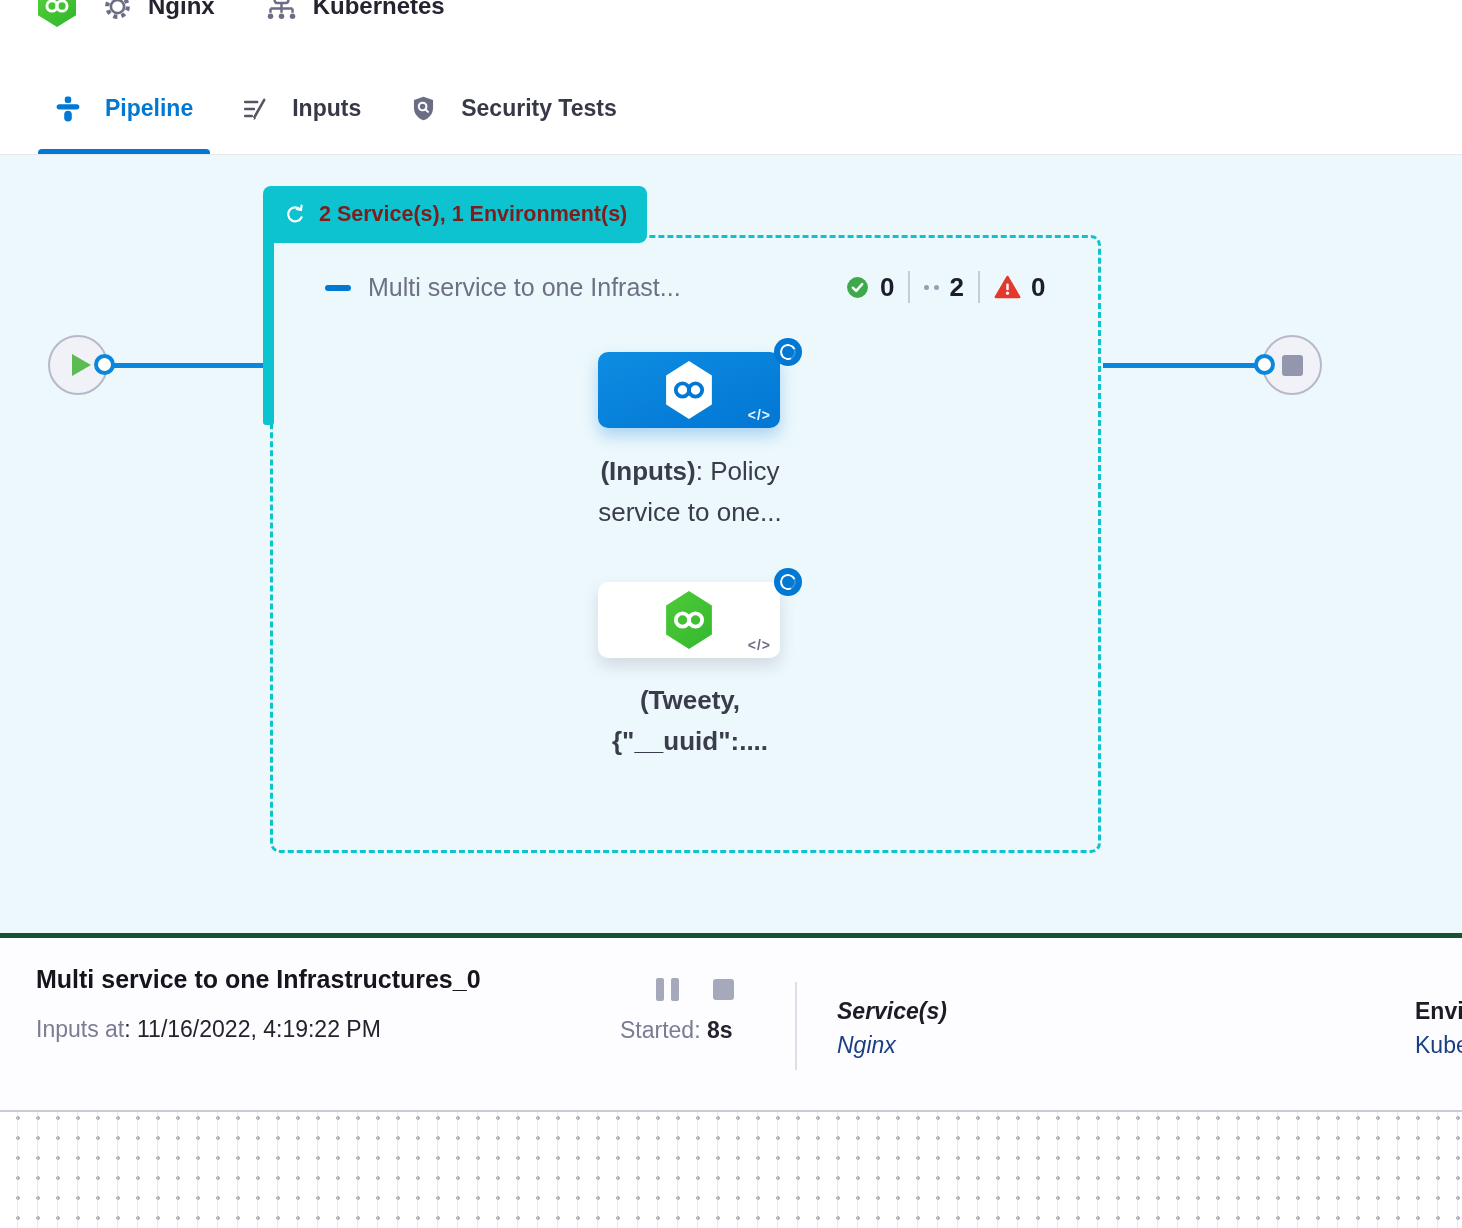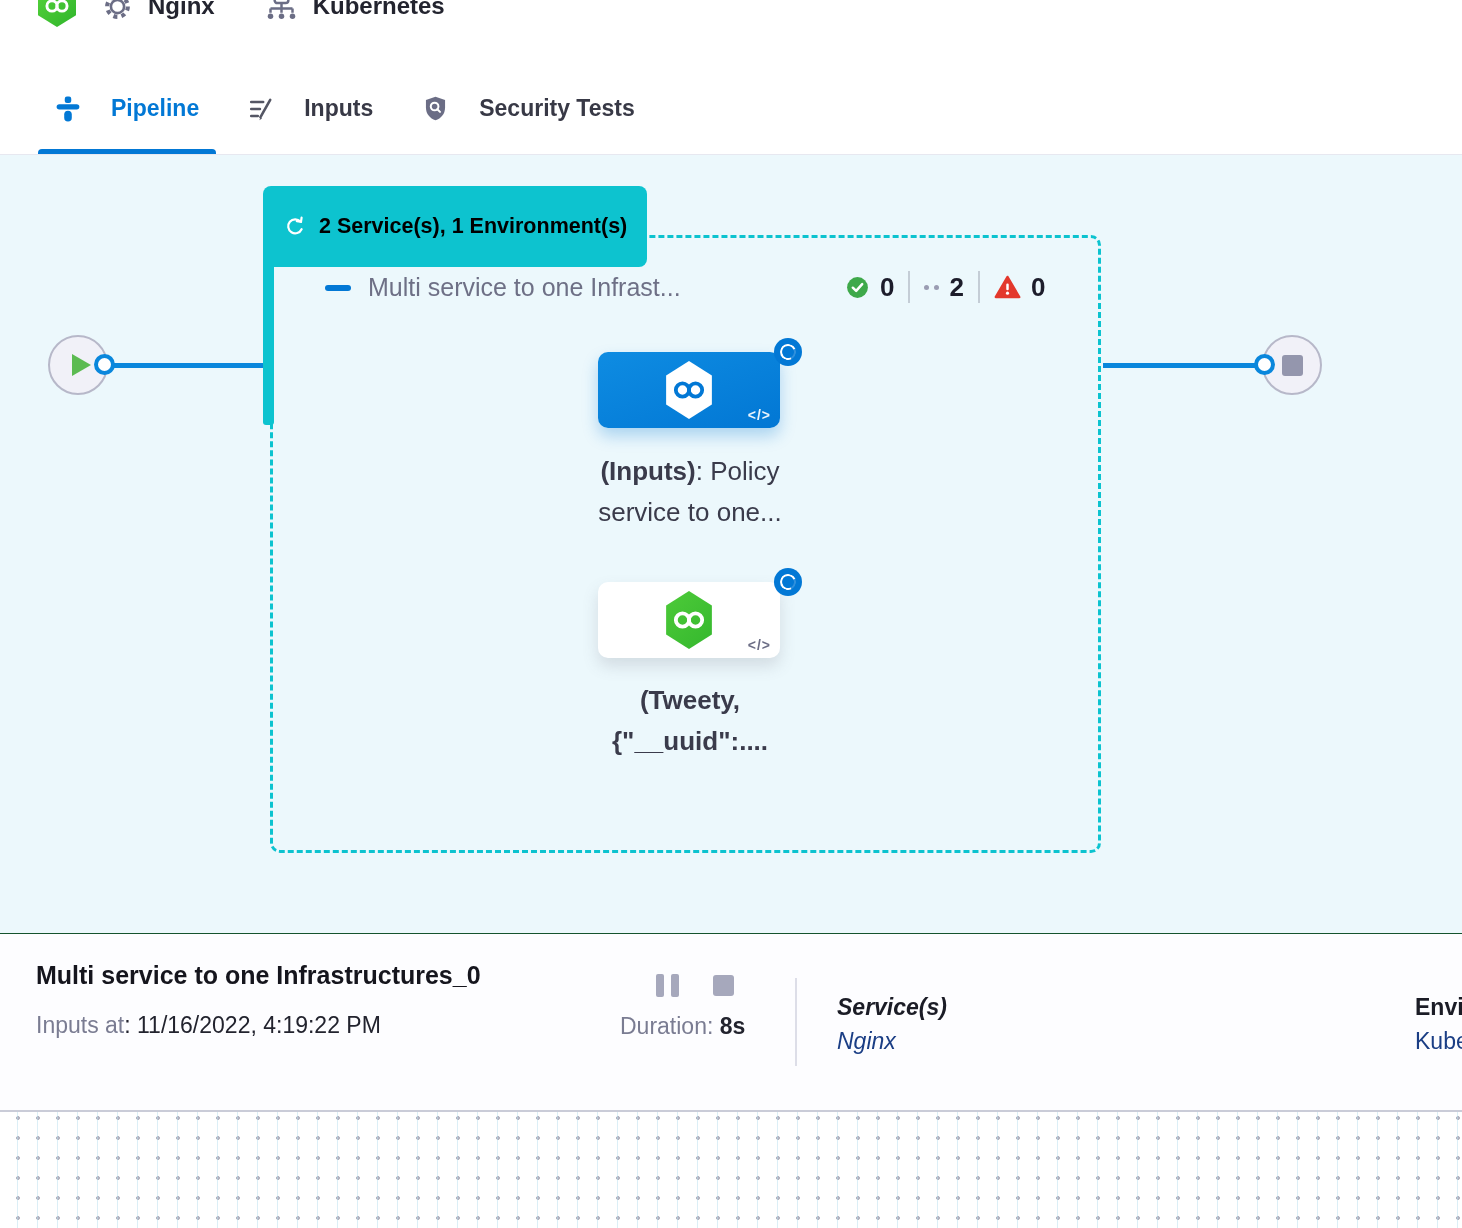--- a/index.html
+++ b/index.html
@@ -12,28 +12,28 @@
   .topbar{position:absolute;top:0;left:0;width:100%;height:63px;background:#fff;border-bottom:1px solid #d9dae6;}
   .topbar-inner{position:absolute;top:-17px;left:38px;height:46px;display:flex;align-items:center;}
   .app-logo{width:38px;height:42px;clip-path:polygon(50% 0,100% 20%,100% 72%,50% 100%,0 72%,0 20%);
     background:linear-gradient(135deg,#57d33b,#2fb52c);display:flex;align-items:center;justify-content:center;}
   .crumb{display:flex;align-items:center;gap:15px;margin-left:26px;}
   .crumb + .crumb{margin-left:50px;}
   .crumb-label{font-size:24px;font-weight:600;color:#23242f;}
   
   .tabbar{position:absolute;top:63px;left:0;width:100%;height:92px;background:#fff;
     border-bottom:1px solid #e7e8f0;display:flex;align-items:stretch;padding-left:38px;box-sizing:border-box;}
-  .tab{position:relative;display:flex;align-items:center;gap:30px;padding:0 17px;margin-right:15px;
+  .tab{position:relative;display:flex;align-items:center;gap:24px;padding:0 17px;margin-right:15px;
     font-size:23px;font-weight:600;color:#383946;cursor:pointer;white-space:nowrap;}
   .tab.active{color:#0278d5;}
   .tab.active::after{content:"";position:absolute;left:0;right:0;bottom:0;height:5px;background:#0278d5;border-radius:4px 4px 0 0;}
   
   .canvas{position:absolute;top:155px;left:0;width:100%;height:778px;background:#ecf8fc;}
   .group-badge{position:absolute;left:263px;top:31px;height:49px;display:flex;align-items:center;gap:12px;
-    padding:16px 20px;background:#0dc3cf;color:#000000;font-size:21.5px;font-weight:600;border-radius:8px 8px 8px 0;z-index:3;cursor:pointer;}
+    padding:4px 20px;background:#0dc3cf;color:#7f1d1d;font-size:21.5px;font-weight:600;border-radius:8px 8px 8px 0;z-index:3;cursor:pointer;}
   .group-leftbar{position:absolute;left:263px;top:80px;width:11px;height:190px;background:#0dc3cf;border-radius:0 0 3px 3px;z-index:2;}
   .group-box{position:absolute;left:270px;top:80px;width:831px;height:618px;box-sizing:border-box;
     border:3.5px dashed #0cc3cf;border-radius:10px;z-index:1;}
   .collapse-minus{position:absolute;left:325px;top:130px;width:26px;height:6px;background:#0278d5;border-radius:3px;cursor:pointer;}
   .stage-title{position:absolute;left:368px;top:118px;font-size:25px;font-weight:500;color:#6e7086;}
   .statuses{position:absolute;left:845px;top:116px;display:flex;align-items:center;gap:10px;}
   .status-num{font-size:26px;font-weight:700;color:#1d1d2b;}
   .status-div{width:2px;height:32px;background:#c4cdd6;margin:0 4px;}
   .pending-dots{display:flex;gap:5px;align-items:center;}
   .pending-dots i{width:5px;height:5px;border-radius:50%;background:#9a9cb2;}
@@ -66,21 +66,21 @@
   .play-tri{width:0;height:0;border-left:19px solid #5cbb52;border-top:11px solid transparent;border-bottom:11px solid transparent;margin-left:7px;}
   .stop-sq{width:21px;height:21px;background:#9496ad;border-radius:3px;}
   .edge{position:absolute;height:4.5px;background:#0a87dc;top:208px;}
   .edge.left{left:106px;width:158px;}
   .edge.right{left:1103px;width:162px;}
   .edge-dot{position:absolute;top:199px;width:13px;height:13px;border-radius:50%;background:#fff;border:4px solid #0a87dc;}
   .edge-dot.start{left:94px;}
   .edge-dot.end{left:1254px;}
   
   .infobar{position:absolute;top:933px;left:0;width:100%;height:179px;background:#fdfdff;box-sizing:border-box;
-    border-top:1px solid #14532d;border-bottom:2px solid #caccd8;}
+    border-top:5px solid #14532d;border-bottom:2px solid #caccd8;}
   .exec-title{position:absolute;left:36px;top:27px;font-size:25px;font-weight:700;color:#15151d;}
   .started-row{position:absolute;left:36px;top:78px;font-size:23px;}
   .lbl-gray{color:#7a7c92;}
   .val-dark{color:#22232e;}
   .pause-btn{position:absolute;left:656px;top:40px;display:flex;gap:7px;cursor:pointer;}
   .pause-btn i{width:8px;height:23px;background:#a6a8bc;border-radius:2px;}
   .stop-btn{position:absolute;left:713px;top:41px;width:21px;height:21px;background:#a6a8bc;border-radius:3px;cursor:pointer;}
   .duration-row{position:absolute;left:620px;top:79px;font-size:23px;}
   .duration-row .val-dark{font-weight:600;}
   .info-div{position:absolute;left:795px;top:44px;width:2px;height:88px;background:#dddee8;}
@@ -259,21 +259,21 @@
   <div class="started-row">
     <span class="lbl-gray">Inputs at</span><span class="val-dark">: 11/16/2022, 4:19:22 PM</span>
   </div>
 
   <div class="pause-btn">
       <i></i>
       <i></i>
     </div>
   <div class="stop-btn"></div>
   <div class="duration-row">
-    <span class="lbl-gray">Duration:</span>
+    <span class="lbl-gray">Started:</span>
     <span class="val-dark">8s</span>
   </div>
 
   <div class="info-div"></div>
 
   <div class="kv services">
     <div class="kv-label">Service(s)</div>
     <div class="kv-value">Nginx</div>
   </div>
 

